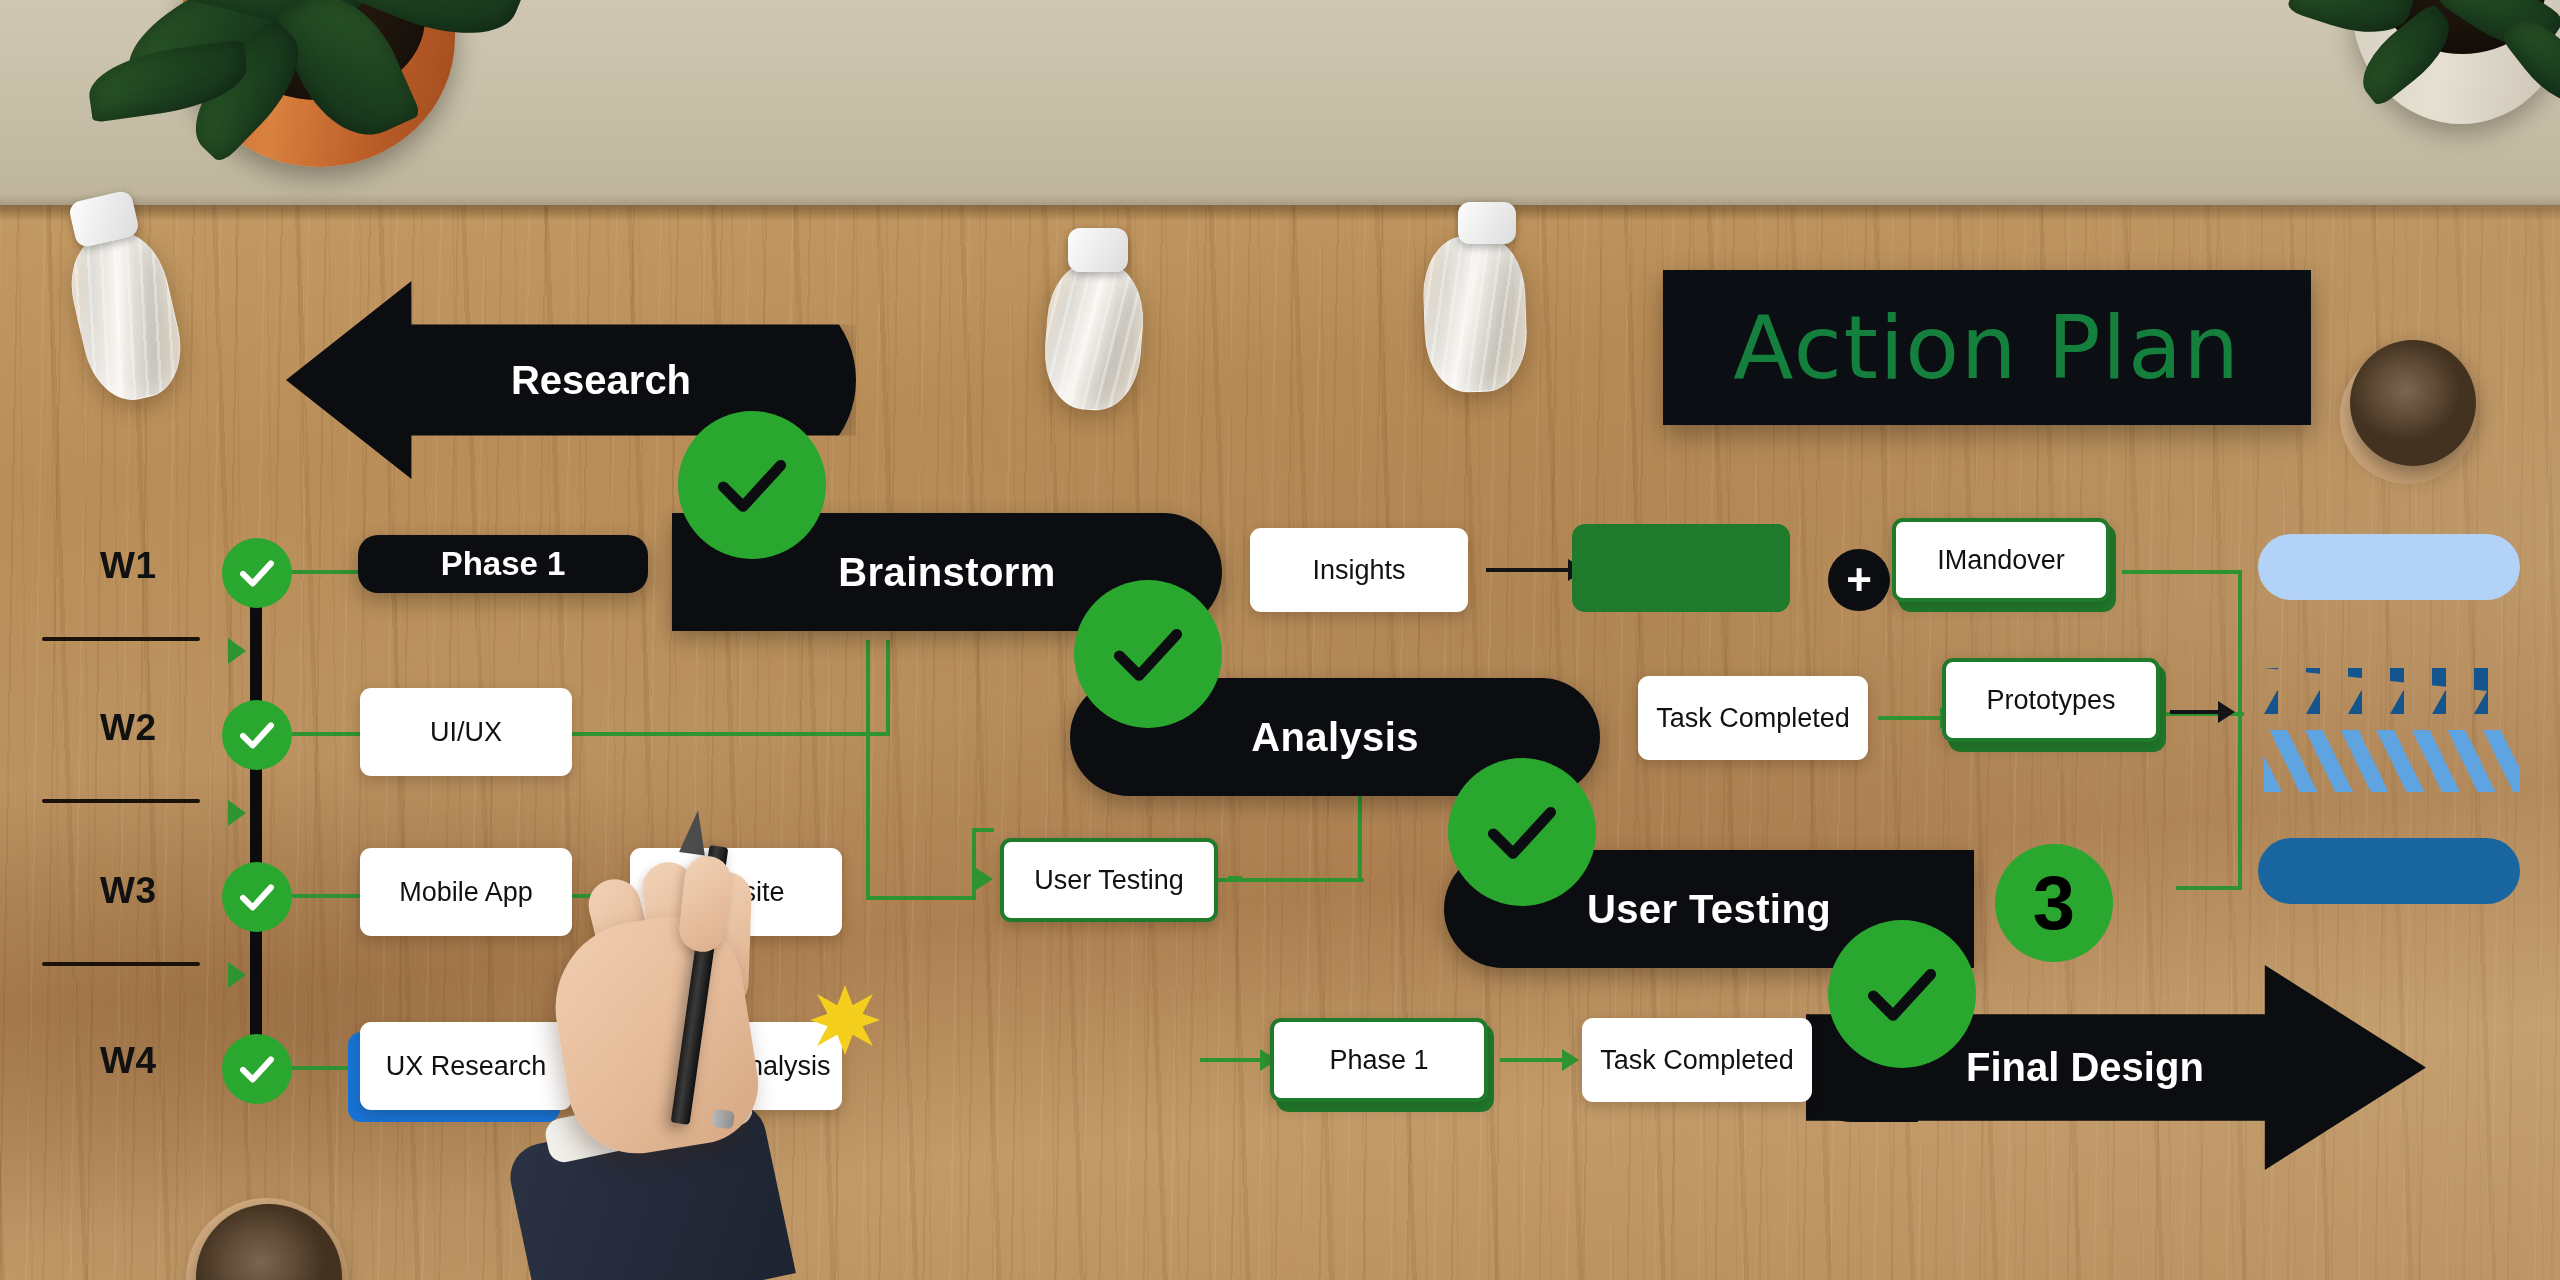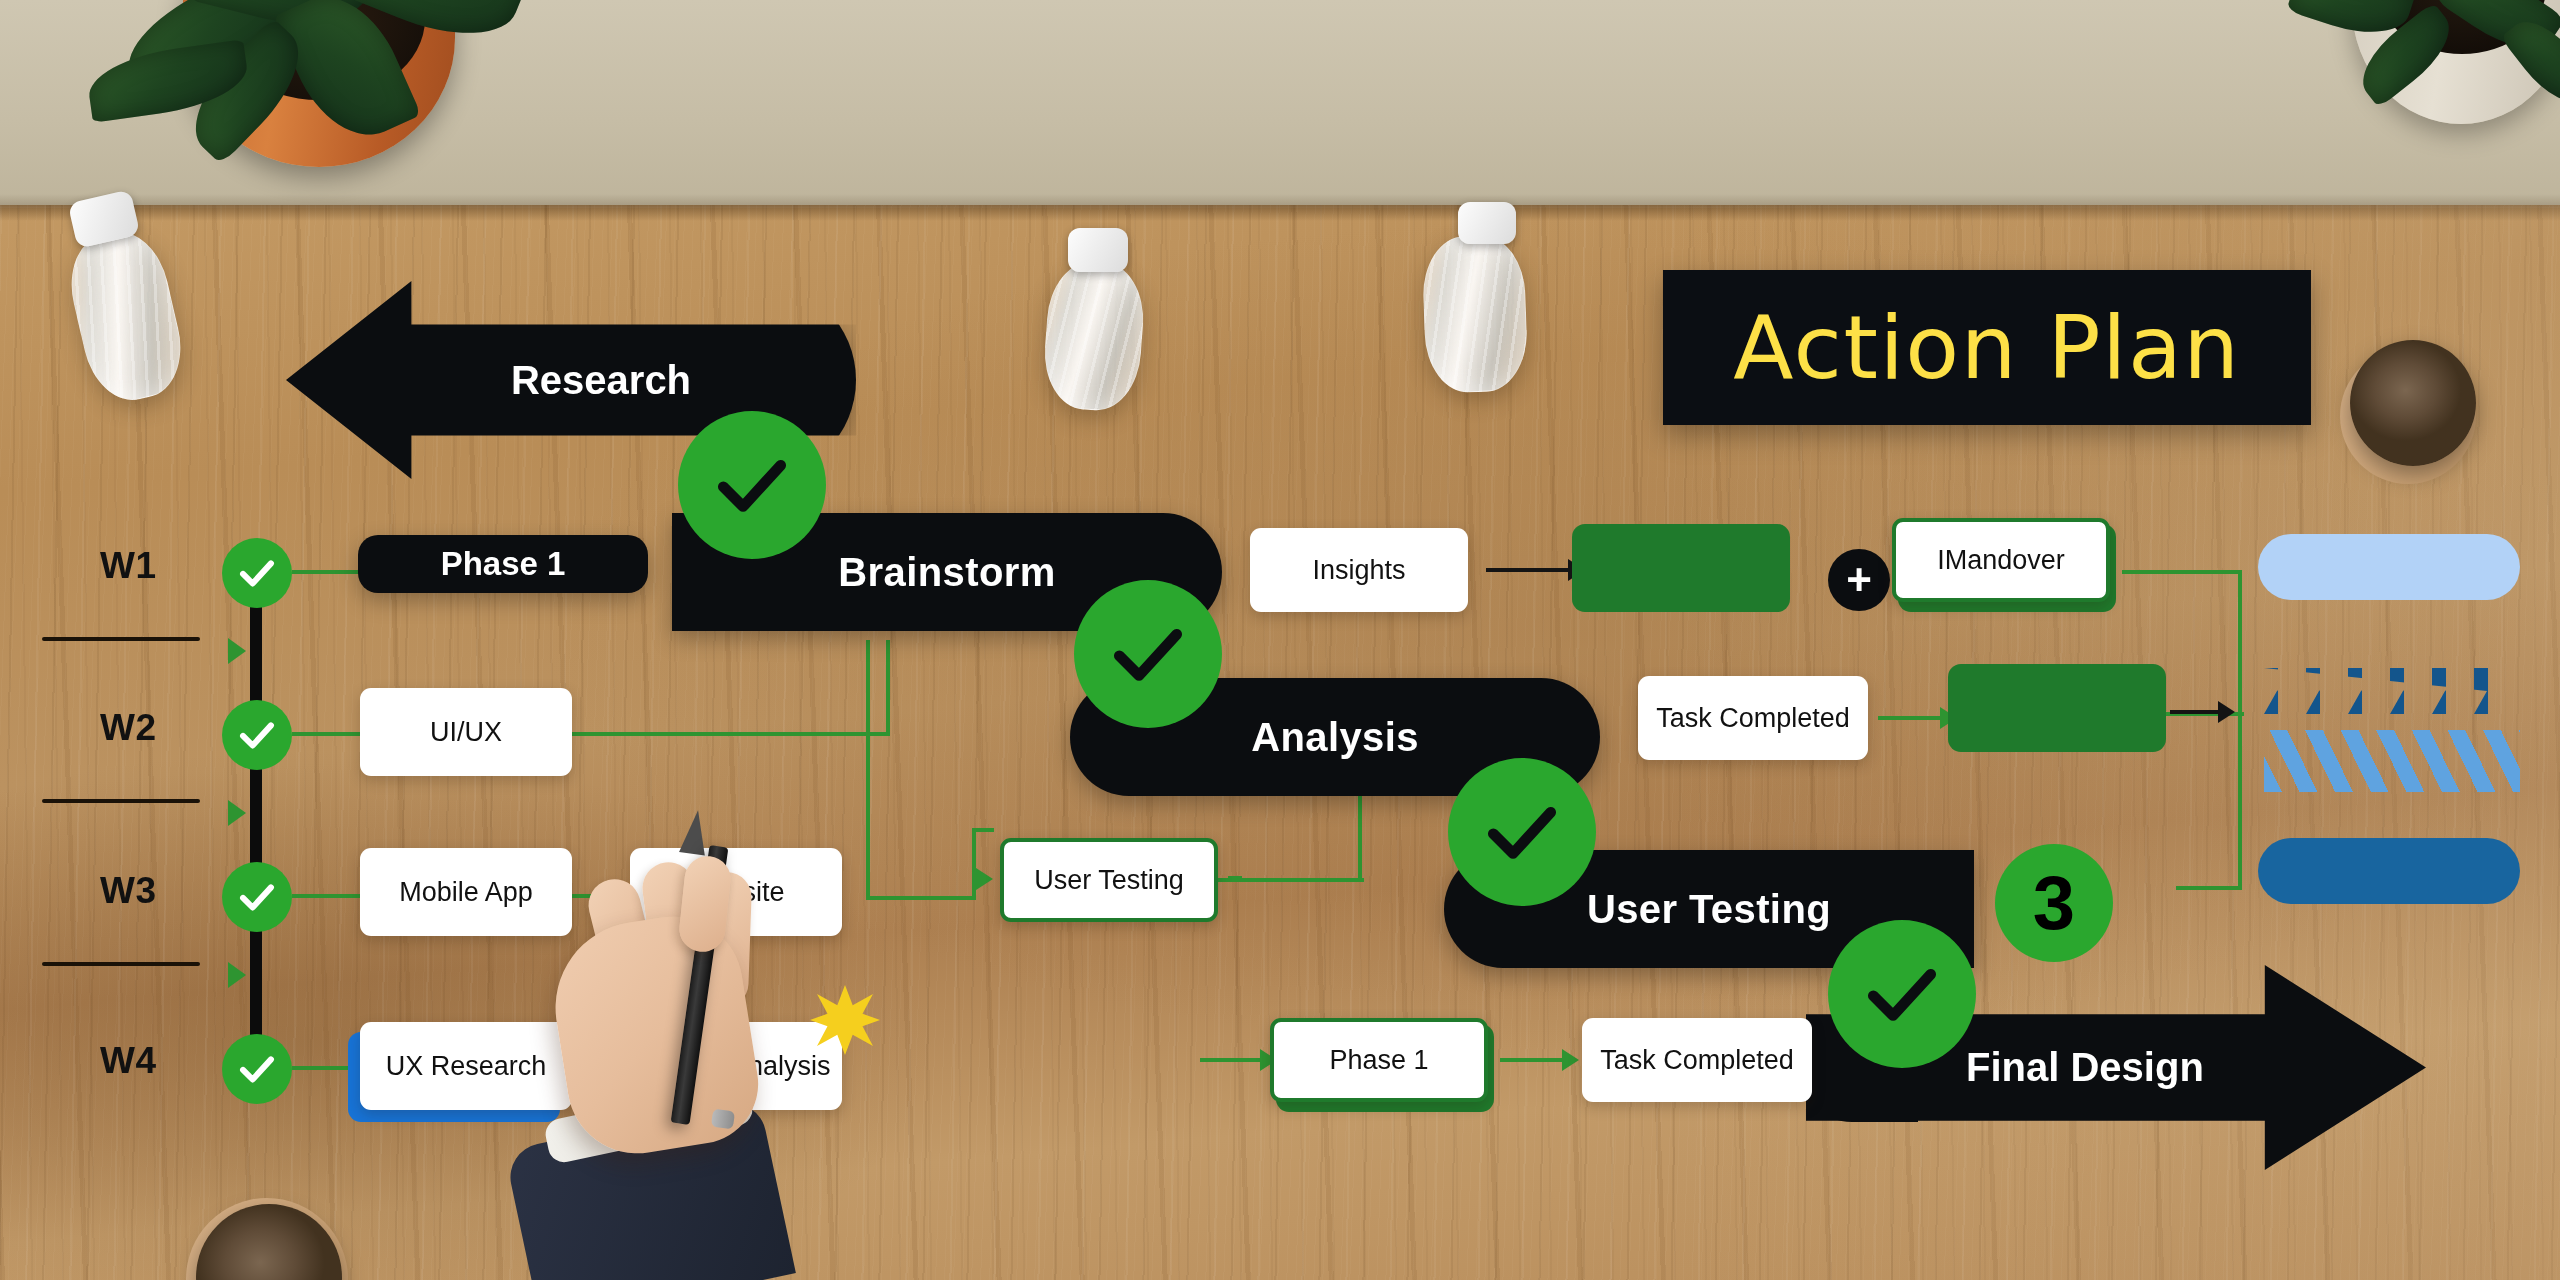--- a/index.html
+++ b/index.html
@@ -174,21 +174,21 @@
   }
 
   
   .title-banner {
     position: absolute; left: 1663px; top: 270px; width: 648px; height: 155px;
     background: #0b0e13;
     display: flex; align-items: center; justify-content: center;
     box-shadow: 0 10px 26px rgba(0,0,0,.30);
   }
   .title-banner span {
-    color: #fde047; font-size: 88px; letter-spacing: 1.5px;
+    color: #15803d; font-size: 88px; letter-spacing: 1.5px;
     font-weight: 400;
     font-family: "DejaVu Sans", sans-serif;
   }
 
   
   .week-label {
     position: absolute; color: #111; font-weight: bold; font-size: 37px;
     letter-spacing: .5px;
   }
   .week-rule {
@@ -556,20 +556,23 @@
     <span>IMandover</span>
   </div>
 
   <div class="card" style="left:1638px; top:676px; width:230px; height:84px;">
     <span>Task Completed</span>
   </div>
   <div class="gline" style="left:1878px; top:716px; width:66px; height:4px;"></div>
   <div class="arrowhead-g" style="left:1940px; top:707px;"></div>
 
   <div class="shadow-green" style="left:1948px; top:664px; width:218px; height:88px;"></div>
+  <div class="card green-border" style="left:1942px; top:658px; width:218px; height:84px;">
+    <span>Prototypes</span>
+  </div>
   <div class="bline" style="left:2170px; top:710px; width:52px; height:4px;"></div>
   <div class="arrowhead-b" style="left:2218px; top:701px;"></div>
 
   <div class="gline" style="left:1200px; top:1058px; width:64px; height:4px;"></div>
   <div class="arrowhead-g" style="left:1260px; top:1049px;"></div>
 
   <div class="shadow-green" style="left:1276px; top:1024px; width:218px; height:88px;"></div>
   <div class="card green-border" style="left:1270px; top:1018px; width:218px; height:84px;">
     <span>Phase 1</span>
   </div>

